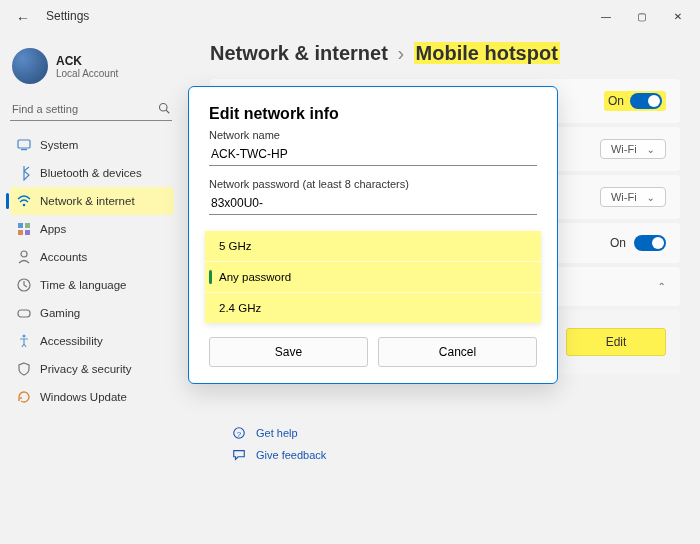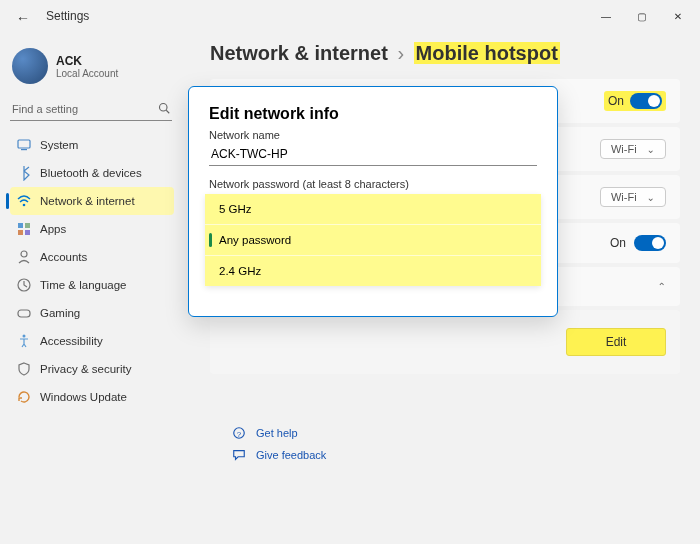--- a/index.html
+++ b/index.html
@@ -231,19 +231,24 @@
     </div>
   </div>
 </div>
 
 <div class="overlay">
   <div class="modal">
     <h2>Edit network info</h2>
     <div class="field-lbl">Network name</div>
     <input class="field-in" value="ACK-TWC-HP" style="">
     <div class="field-lbl">Network password (at least 8 characters)</div>
+    <input class="field-in" value="83x00U0-" style="">
     <div class="opt-list">
       <div class="opt">5 GHz</div>
       <div class="opt sel">Any password</div>
       <div class="opt">2.4 GHz</div>
     </div>
+    <div class="modal-btns">
+      <div>Save</div>
+      <div>Cancel</div>
+    </div>
   </div>
 </div>
 
 </body></html>

